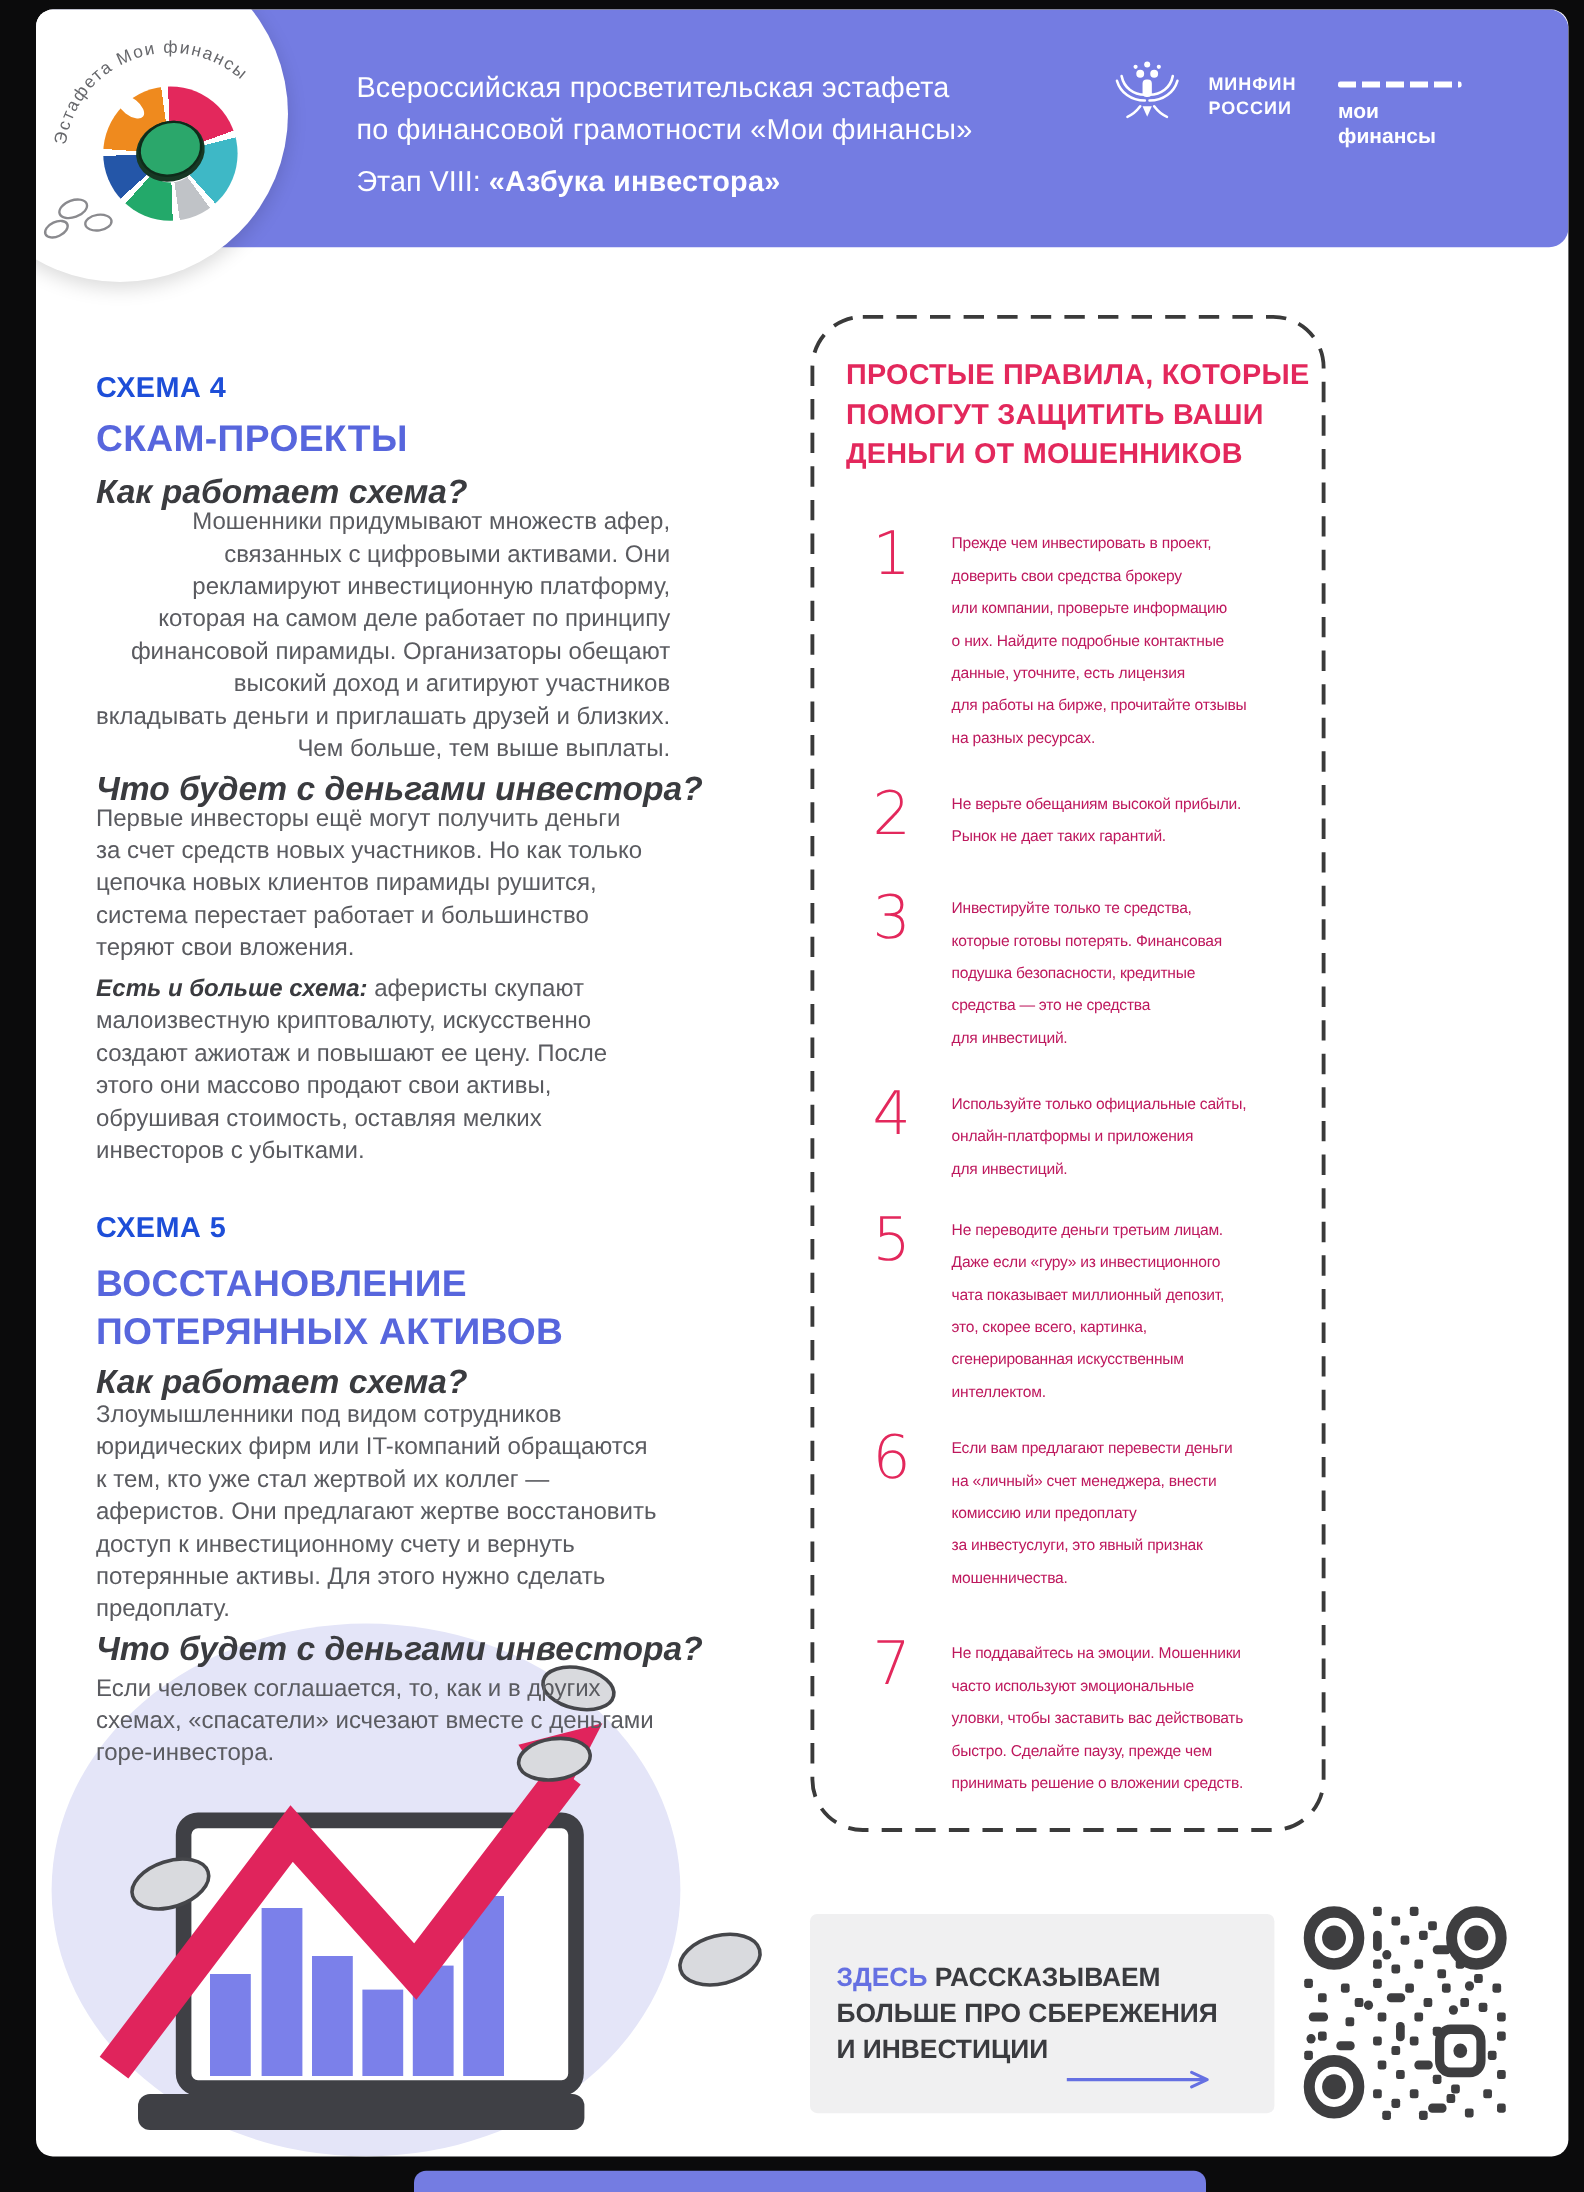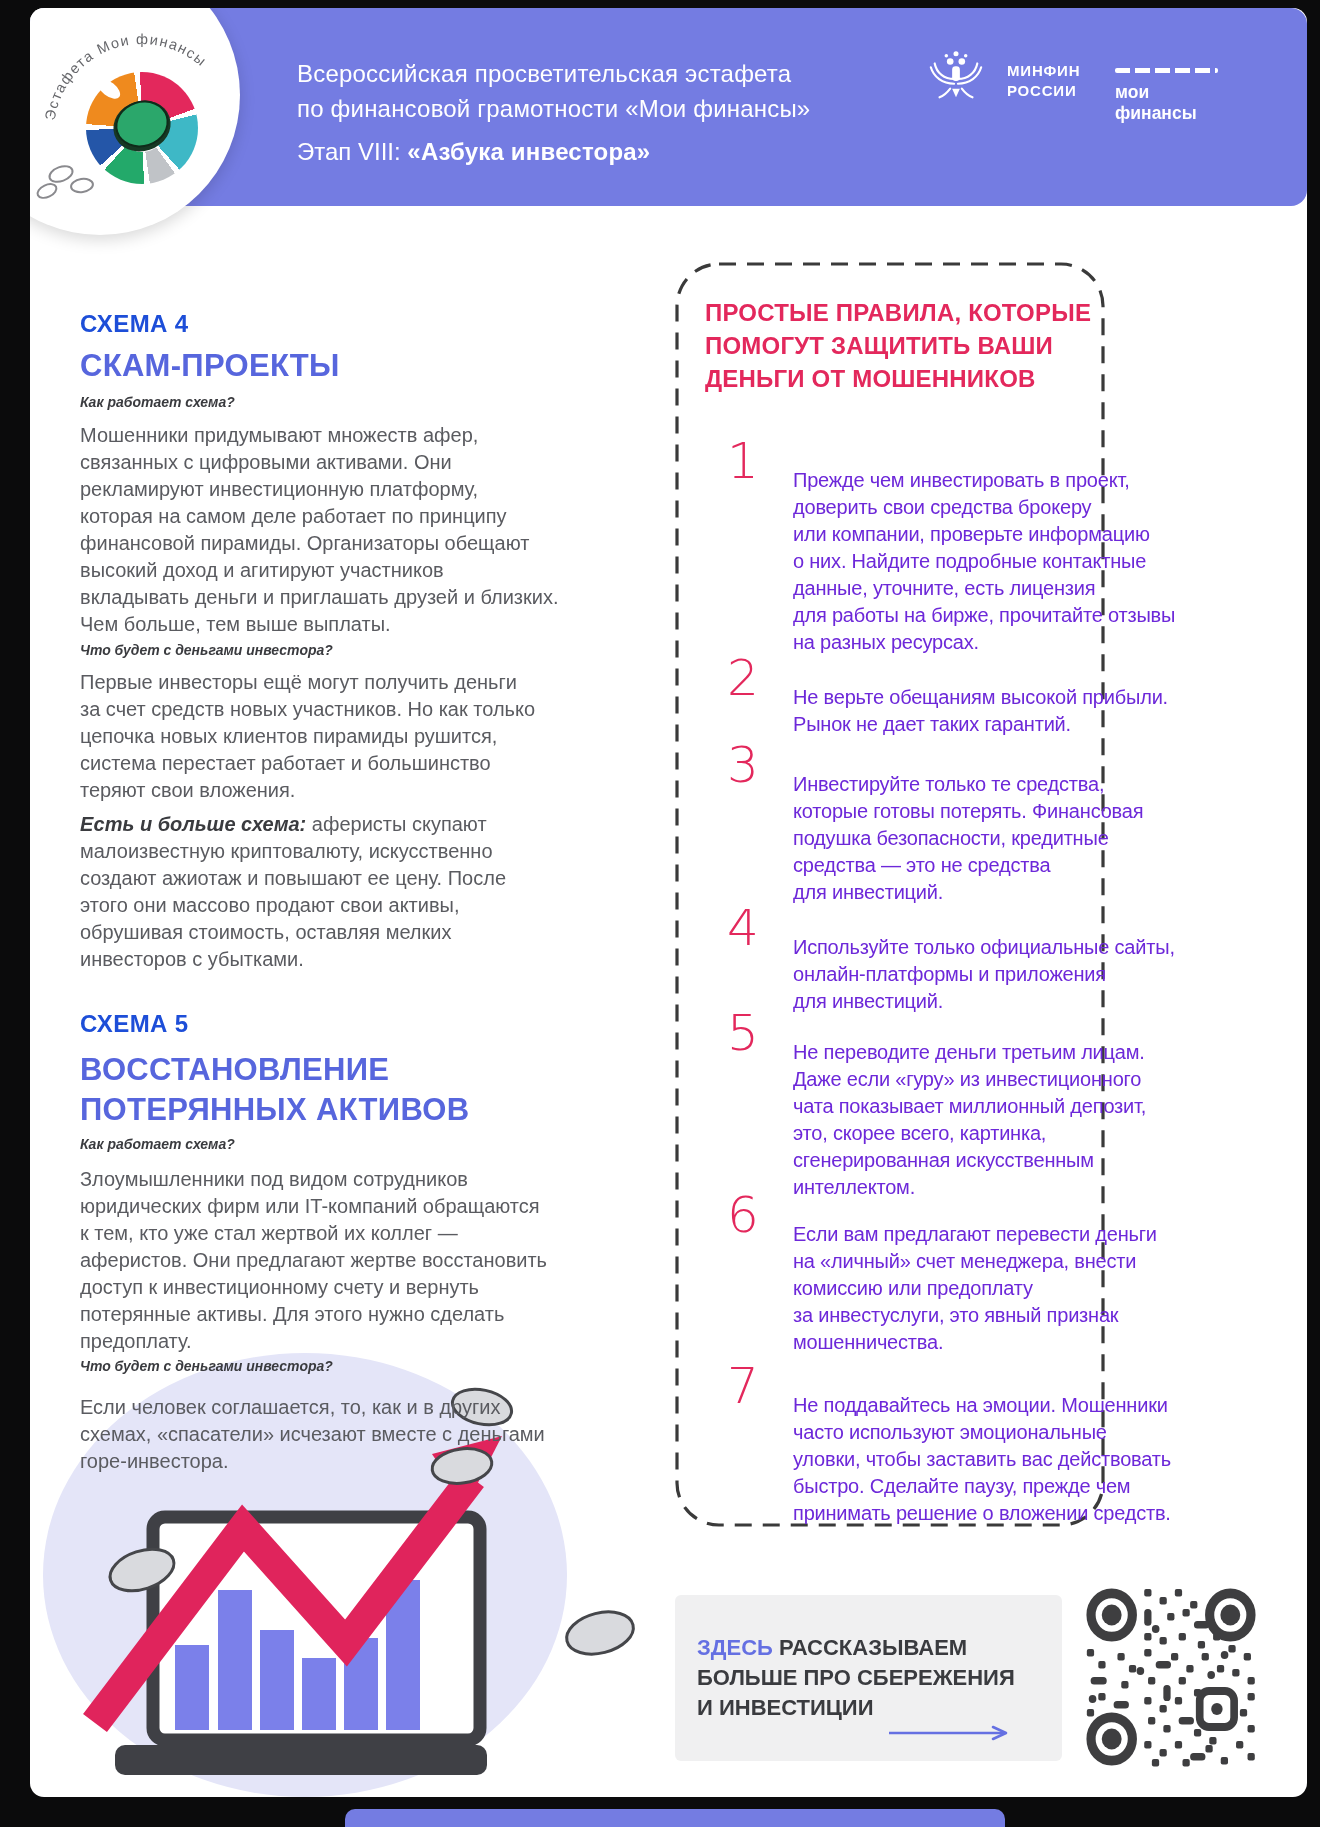--- a/index.html
+++ b/index.html
@@ -35,32 +35,32 @@
               background:#2BA76B;border:2px solid #0F2B1A;transform:rotate(-18deg);}
   .donut-notch{position:absolute;left:66px;top:74px;width:26px;height:14px;border-radius:50%;
                background:#fff;transform:rotate(38deg);}
   .mini-coin{position:absolute;border-radius:50%;background:#fff;border:2px solid #8A8A8E;}
   .arc-svg{position:absolute;left:4px;top:14px;width:220px;height:130px;overflow:visible;}
   .arc-svg text{font-size:14.5px;letter-spacing:1.4px;fill:#66676B;font-family:"Liberation Sans",sans-serif;}
   
   .abs{position:absolute;}
   .kicker{font-size:24px;font-weight:bold;color:#1d4ed8;letter-spacing:.4px;}
   .scheme-title{font-size:31px;font-weight:bold;color:#5766DD;letter-spacing:.3px;white-space:pre;line-height:40px;}
-  .qa{font-size:14px;font-weight:bold;font-style:italic;color:#3A3B3F;}
+  .qa{font-size:28px;font-weight:bold;font-style:italic;color:#3A3B3F;}
   .para{font-size:20px;line-height:27px;color:#5A5B60;white-space:pre;}
   .para .lead{font-weight:bold;font-style:italic;color:#3A3B3F;}
   
   .rules-box{position:absolute;left:645px;top:254px;width:430px;height:1265px;}
   .rules-border{position:absolute;left:0;top:0;}
   .rules-title{position:absolute;left:30px;top:34px;font-size:24px;line-height:33px;font-weight:bold;
                color:#E3285C;white-space:pre;letter-spacing:.2px;}
   .rule{position:absolute;left:52px;display:flex;}
   .rule .num{width:66px;font-size:50px;line-height:46px;color:#E3285C;font-weight:200;
              font-family:"DejaVu Sans",sans-serif;}
-  .rule .txt{font-size:20px;line-height:27px;color:#6d28d9;white-space:pre;letter-spacing:-.2px;padding-top:1px;margin-top:28px;}
+  .rule .txt{font-size:13px;line-height:27px;color:#be185d;white-space:pre;letter-spacing:-.2px;padding-top:1px;}
   
   .cta-box{position:absolute;left:645px;top:1587px;width:387px;height:166px;background:#F0F0F1;border-radius:6px;}
   .cta-text{position:absolute;left:22px;top:38px;font-size:22px;line-height:30px;font-weight:bold;
             color:#3A3B3F;white-space:pre;}
   .cta-highlight{color:#6570E2;}
   .cta-arrow{position:absolute;left:212px;top:130px;}
   .qr{position:absolute;left:1053px;top:1577px;width:176px;height:184px;}
   
   .illu{position:absolute;left:0;top:1230px;width:620px;height:559px;overflow:visible;}
   
@@ -136,21 +136,21 @@
       <polygon points="472,198 402,216 436,268" fill="#E0245C"></polygon>
       <rect x="85" y="507" width="372" height="30" rx="10" fill="#3F4045"></rect>
       <ellipse cx="112" cy="332" rx="33" ry="19" fill="#D9DADE" stroke="#45464A" stroke-width="3" transform="rotate(-18 112 332)"></ellipse>
       <ellipse cx="452" cy="169" rx="30" ry="17" fill="#D9DADE" stroke="#45464A" stroke-width="3" transform="rotate(12 452 169)"></ellipse>
       <ellipse cx="432" cy="228" rx="30" ry="17" fill="#D9DADE" stroke="#45464A" stroke-width="3" transform="rotate(-8 432 228)"></ellipse>
     </svg>
 
     <div class="abs kicker" style="left:50px;top:302px;">СХЕМА 4</div>
     <div class="abs scheme-title" style="left:50px;top:338px;">СКАМ-ПРОЕКТЫ</div>
     <div class="abs qa" style="left:50px;top:386px;">Как работает схема?</div>
-    <div class="abs para" style="left:50px;top:414px;">Мошенники придумывают множеств афер,
+    <div class="abs para" style="left:50px;top:414px;text-align:right;">Мошенники придумывают множеств афер,
 связанных с цифровыми активами. Они
 рекламируют инвестиционную платформу,
 которая на самом деле работает по принципу
 финансовой пирамиды. Организаторы обещают
 высокий доход и агитируют участников
 вкладывать деньги и приглашать друзей и близких.
 Чем больше, тем выше выплаты.</div>
     <div class="abs qa" style="left:50px;top:634px;">Что будет с деньгами инвестора?</div>
     <div class="abs para" style="left:50px;top:661px;">Первые инвесторы ещё могут получить деньги
 за счет средств новых участников. Но как только

